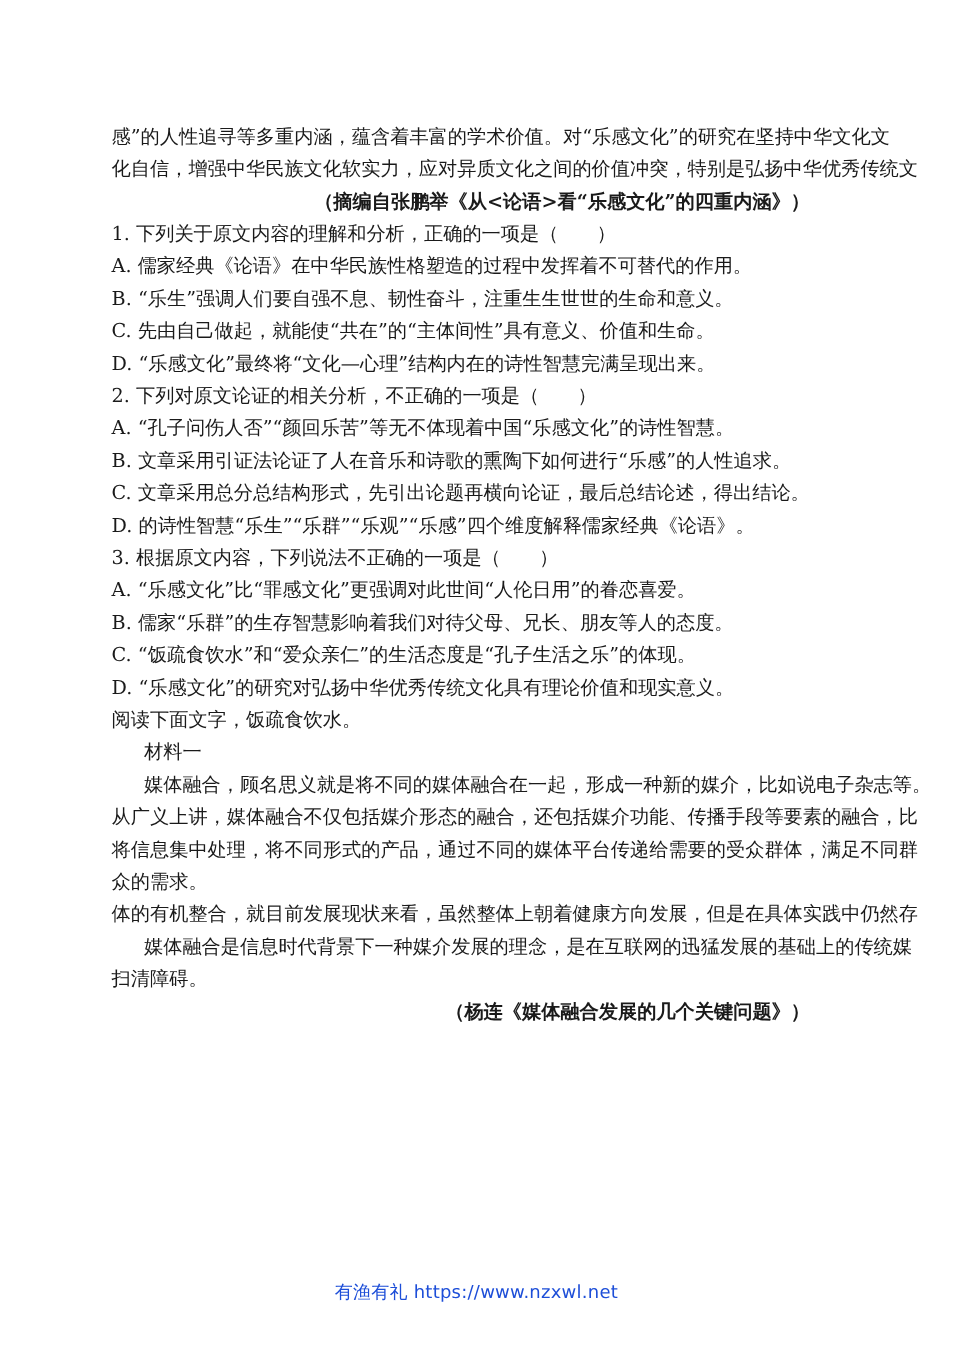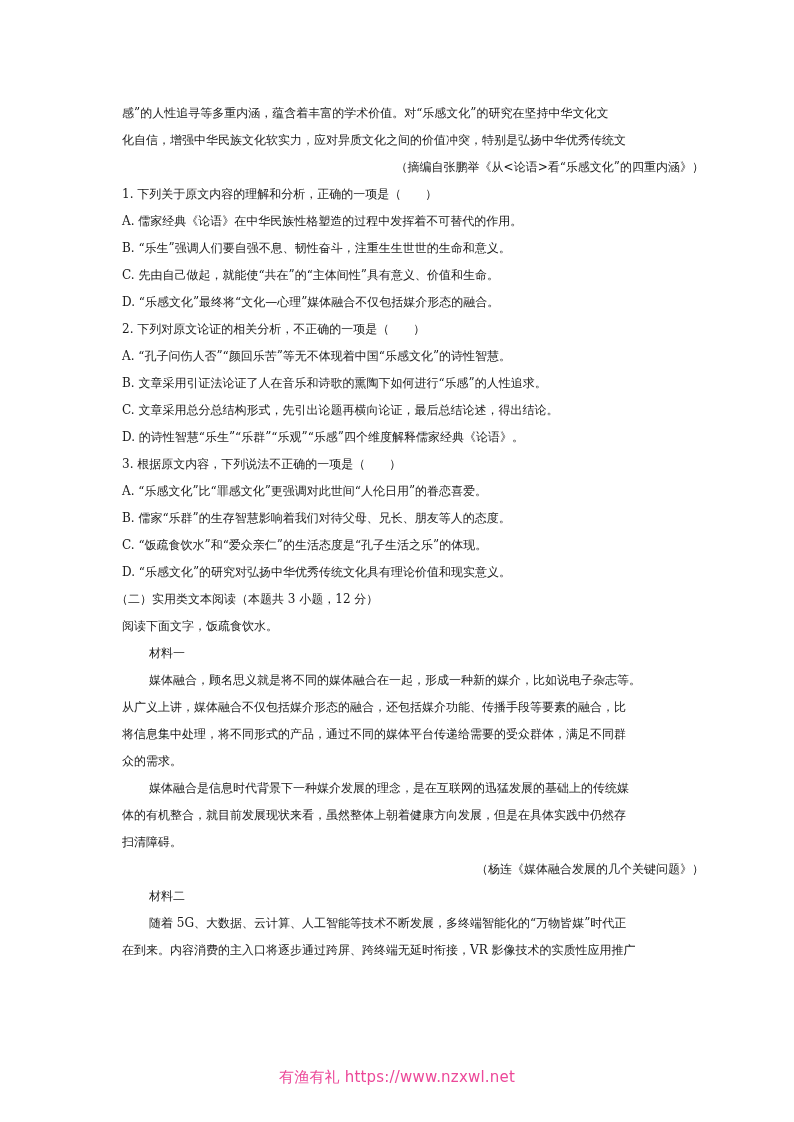--- a/index.html
+++ b/index.html
@@ -2,88 +2,82 @@
 <html><head>
 <meta charset="utf-8">
 <style>
   html, body { margin: 0; padding: 0; background: #ffffff; }
   body {
     width: 794px; height: 1122px; position: relative; overflow: hidden;
     font-family: "DejaVu Serif", "Liberation Serif", serif;
     color: #1a1a1a;
   }
   .page {
-    position: absolute; left: 122px; top: 100px; width: 586px;
-    font-size: 12px; line-height: 27px;
+    position: absolute; left: 93px; top: 100px; width: 586px;
+    font-size: 16px; line-height: 27px;
   }
   .line { white-space: nowrap; overflow: visible; height: 27px; }
   .indent { padding-left: 27px; }
-  .right { text-align: right; padding-right: 4px; }
+  .right { text-align: right; padding-right: 4px; font-weight: bold; }
   .footer {
     position: absolute; left: 0; width: 794px; top: 1068px;
     text-align: center; font-family: "DejaVu Sans", "Liberation Sans", sans-serif;
-    font-size: 15px; color: #ec4899; letter-spacing: 0.2px;
+    font-size: 15px; color: #1d4ed8; letter-spacing: 0.2px;
   }
 </style>
 </head>
 <body>
 
 <div class="page">
 
   <div>
     <div class="line">感”的人性追寻等多重内涵，蕴含着丰富的学术价值。对“乐感文化”的研究在坚持中华文化文</div>
     <div class="line">化自信，增强中华民族文化软实力，应对异质文化之间的价值冲突，特别是弘扬中华优秀传统文</div>
     <div class="line right">（摘编自张鹏举《从&lt;论语&gt;看“乐感文化”的四重内涵》）</div>
   </div>
 
   <div>
     <div class="line">1. 下列关于原文内容的理解和分析，正确的一项是（　　）</div>
     <div class="line">A. 儒家经典《论语》在中华民族性格塑造的过程中发挥着不可替代的作用。</div>
     <div class="line">B. “乐生”强调人们要自强不息、韧性奋斗，注重生生世世的生命和意义。</div>
     <div class="line">C. 先由自己做起，就能使“共在”的“主体间性”具有意义、价值和生命。</div>
-    <div class="line">D. “乐感文化”最终将“文化—心理”媒体融合不仅包括媒介形态的融合。</div>
+    <div class="line">D. “乐感文化”最终将“文化—心理”结构内在的诗性智慧完满呈现出来。</div>
   </div>
 
   <div>
     <div class="line">2. 下列对原文论证的相关分析，不正确的一项是（　　）</div>
     <div class="line">A. “孔子问伤人否”“颜回乐苦”等无不体现着中国“乐感文化”的诗性智慧。</div>
     <div class="line">B. 文章采用引证法论证了人在音乐和诗歌的熏陶下如何进行“乐感”的人性追求。</div>
     <div class="line">C. 文章采用总分总结构形式，先引出论题再横向论证，最后总结论述，得出结论。</div>
     <div class="line">D. 的诗性智慧“乐生”“乐群”“乐观”“乐感”四个维度解释儒家经典《论语》。</div>
   </div>
 
   <div>
     <div class="line">3. 根据原文内容，下列说法不正确的一项是（　　）</div>
     <div class="line">A. “乐感文化”比“罪感文化”更强调对此世间“人伦日用”的眷恋喜爱。</div>
     <div class="line">B. 儒家“乐群”的生存智慧影响着我们对待父母、兄长、朋友等人的态度。</div>
     <div class="line">C. “饭疏食饮水”和“爱众亲仁”的生活态度是“孔子生活之乐”的体现。</div>
     <div class="line">D. “乐感文化”的研究对弘扬中华优秀传统文化具有理论价值和现实意义。</div>
   </div>
 
   <div>
-    <div class="line" style="margin-left:-6px;">（二）实用类文本阅读（本题共 3 小题，12 分）</div>
     <div class="line">阅读下面文字，饭疏食饮水。</div>
 
     <div>
       <div class="line indent">材料一</div>
       <div>
         <div class="line indent">媒体融合，顾名思义就是将不同的媒体融合在一起，形成一种新的媒介，比如说电子杂志等。</div>
         <div class="line">从广义上讲，媒体融合不仅包括媒介形态的融合，还包括媒介功能、传播手段等要素的融合，比</div>
         <div class="line">将信息集中处理，将不同形式的产品，通过不同的媒体平台传递给需要的受众群体，满足不同群</div>
         <div class="line">众的需求。</div>
       </div>
       <div>
+        <div class="line">体的有机整合，就目前发展现状来看，虽然整体上朝着健康方向发展，但是在具体实践中仍然存</div>
         <div class="line indent">媒体融合是信息时代背景下一种媒介发展的理念，是在互联网的迅猛发展的基础上的传统媒</div>
-        <div class="line">体的有机整合，就目前发展现状来看，虽然整体上朝着健康方向发展，但是在具体实践中仍然存</div>
         <div class="line">扫清障碍。</div>
       </div>
       <div class="line right">（杨连《媒体融合发展的几个关键问题》）</div>
     </div>
 
-    <div>
-      <div class="line indent">材料二</div>
-      <div class="line indent">随着 5G、大数据、云计算、人工智能等技术不断发展，多终端智能化的“万物皆媒”时代正</div>
-      <div class="line">在到来。内容消费的主入口将逐步通过跨屏、跨终端无延时衔接，VR 影像技术的实质性应用推广</div>
-    </div>
   </div>
 </div>
 
 <div class="footer">有渔有礼 https://www.nzxwl.net</div>
 
 </body></html>

